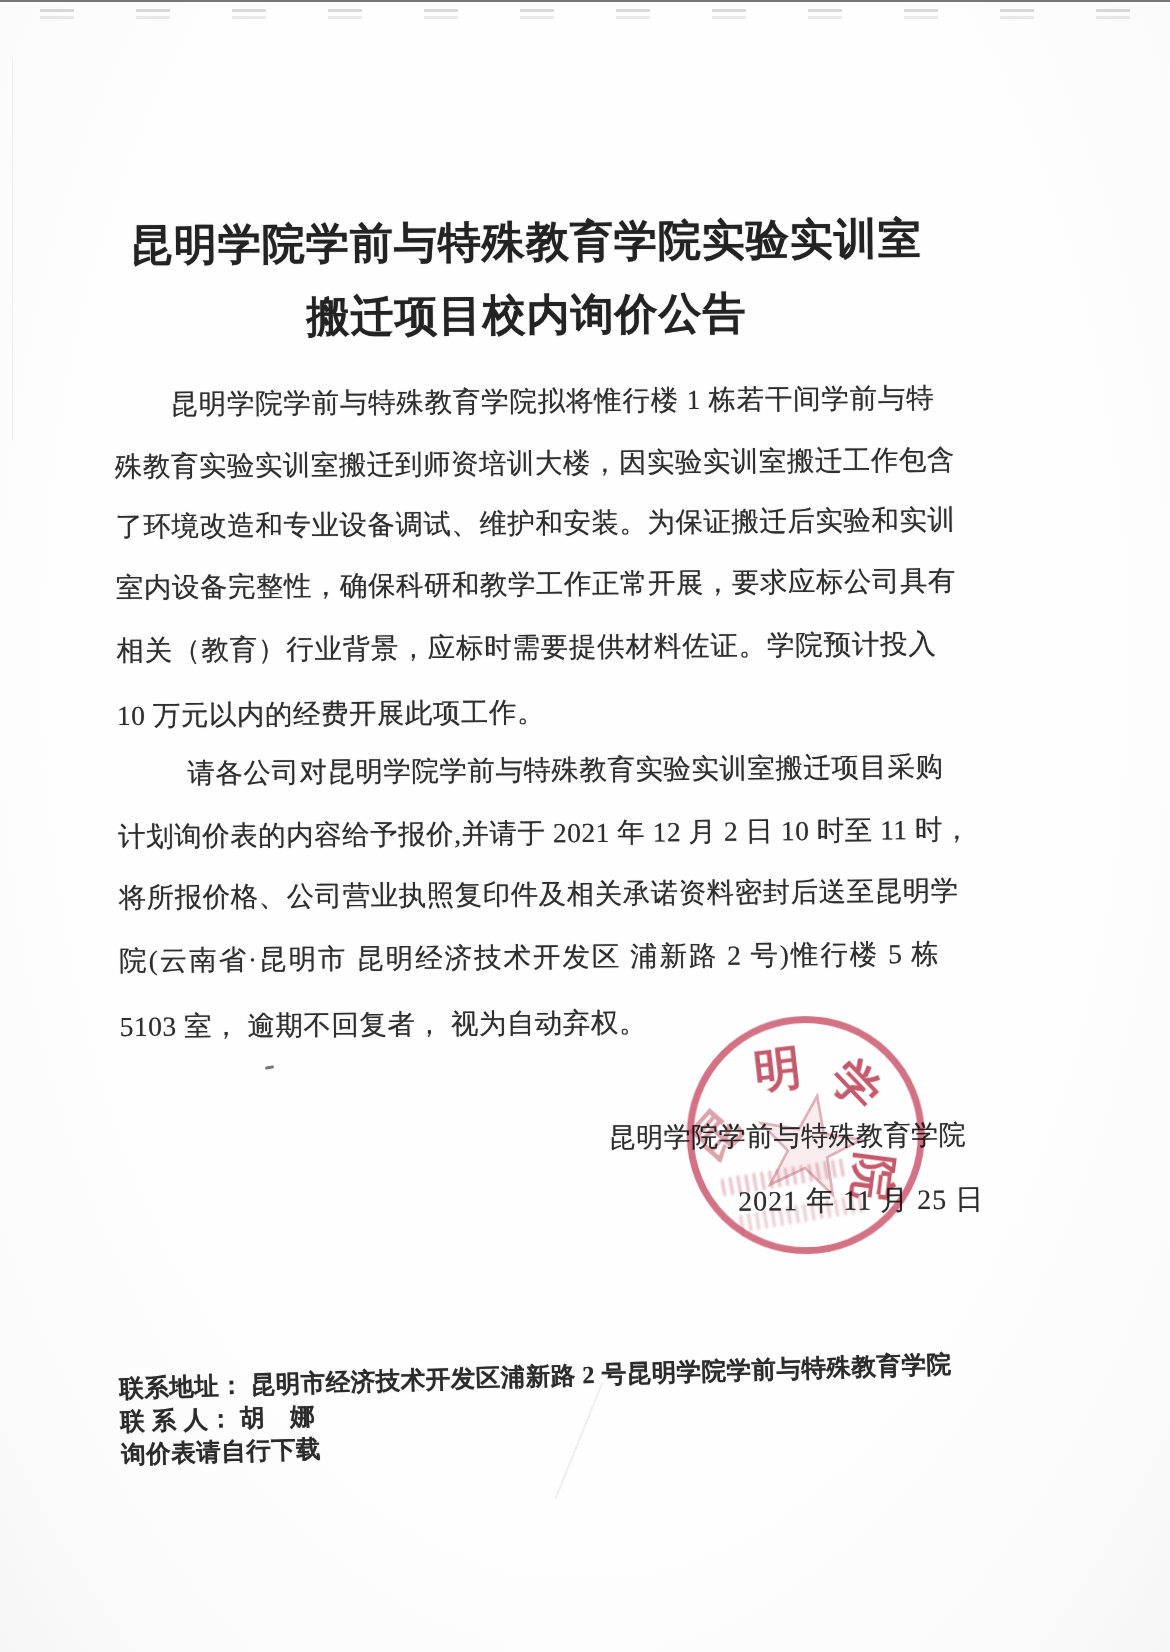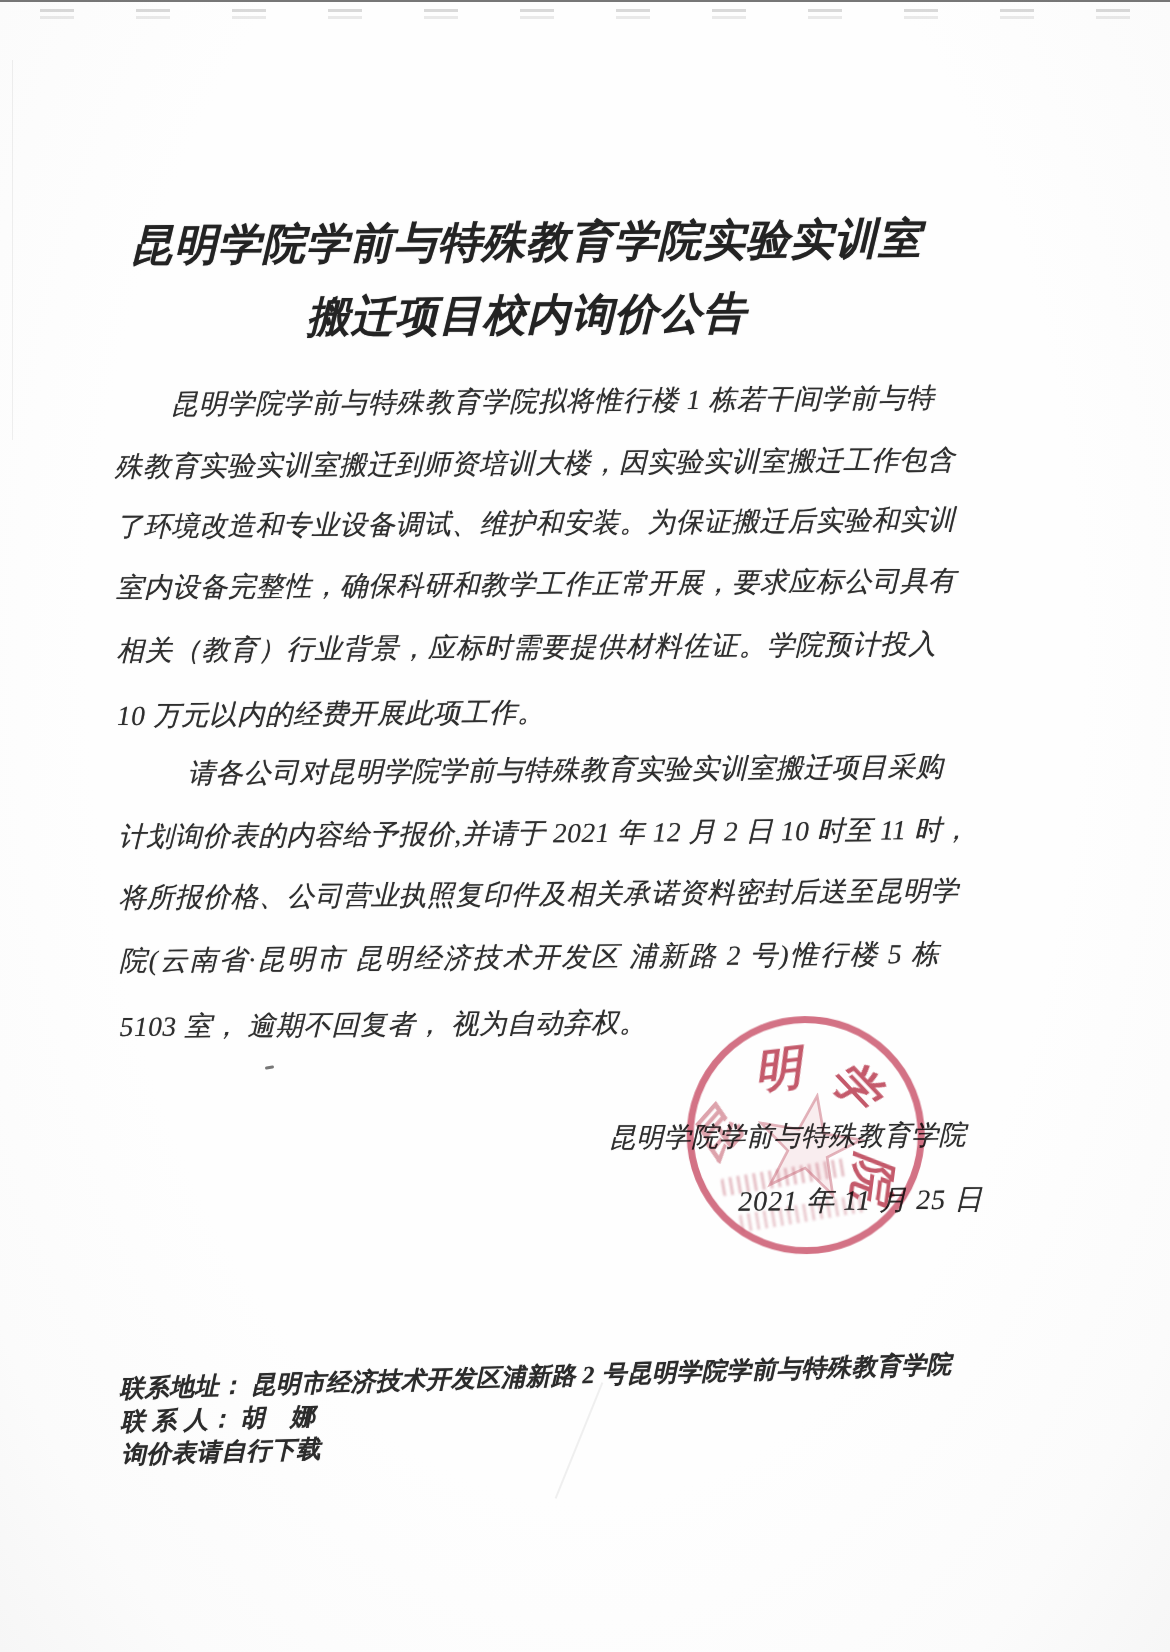--- a/index.html
+++ b/index.html
@@ -7,21 +7,20 @@
   body {
     background: #f4f4f4;
     font-family: "Liberation Serif", "DejaVu Serif", serif;
     overflow: hidden;
     position: relative;
   }
   .page {
     position: absolute;
     inset: 0;
     background: radial-gradient(ellipse at 50% 40%, #fefefe 60%, #fbfbfb 85%, #f6f6f6 100%);
-    font-style: italic;
   }
   
   .scan-topline {
     position: absolute; top: 0; left: 0; width: 100%; height: 2px;
     background: #4a4a4a; opacity: 0.75;
   }
   .scan-dashes {
     position: absolute; left: 40px; right: 20px; height: 3px;
     background: repeating-linear-gradient(90deg, rgba(0,0,0,0.14) 0 34px, transparent 34px 96px);
     filter: blur(0.6px);

